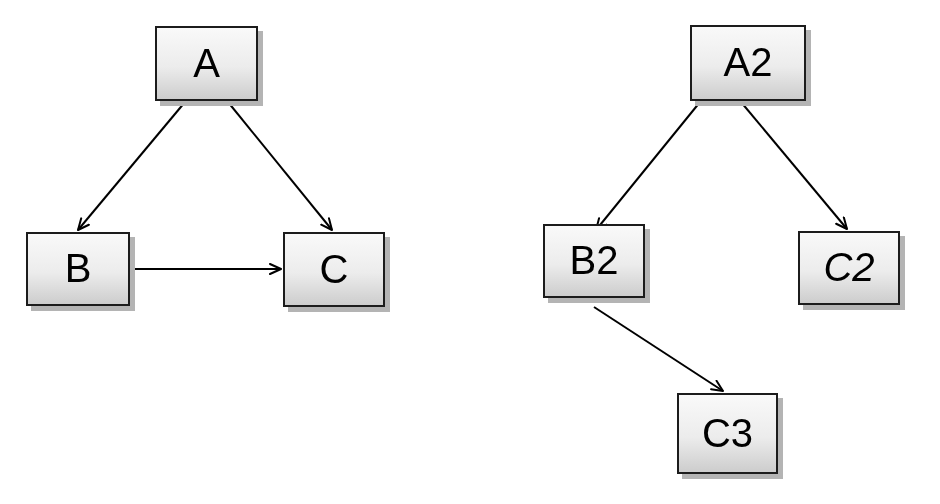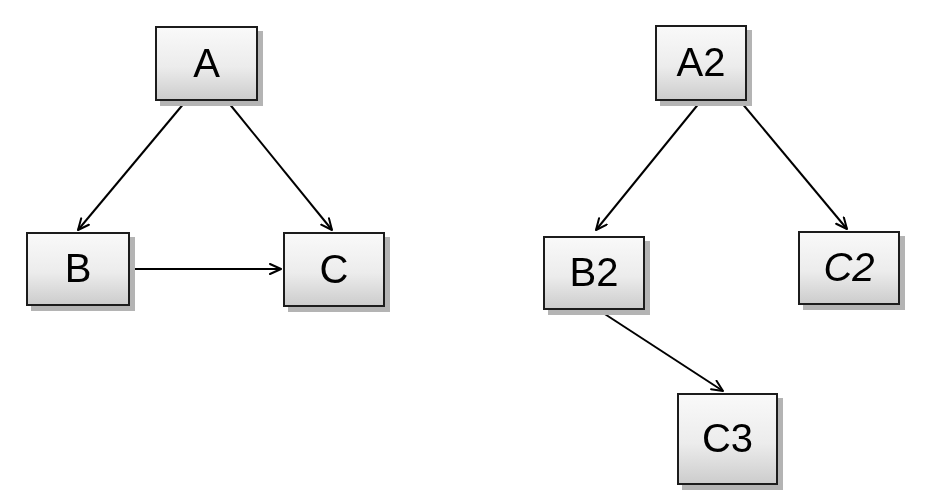--- a/index.html
+++ b/index.html
@@ -62,26 +62,26 @@
   <div>
       <div class="node" style="left: 155px; top: 26px; width: 103px; height: 75px;">
         <span>A</span>
       </div>
       <div class="node" style="left: 26px; top: 232px; width: 104px; height: 74px;">
         <span>B</span>
       </div>
       <div class="node" style="left: 283px; top: 232px; width: 102px; height: 75px;">
         <span>C</span>
       </div>
-      <div class="node" style="left: 655px; top: 25px; width: 92px; height: 76px;">
+      <div class="node" style="left: 690px; top: 25px; width: 116px; height: 76px;">
         <span>A2</span>
       </div>
-      <div class="node" style="left: 543px; top: 236px; width: 102px; height: 74px;">
+      <div class="node" style="left: 543px; top: 224px; width: 102px; height: 74px;">
         <span>B2</span>
       </div>
       <div class="node" style="left: 798px; top: 231px; width: 102px; height: 74px; font-style: italic;">
         <span>C2</span>
       </div>
-      <div class="node" style="left: 677px; top: 393px; width: 101px; height: 92px;">
+      <div class="node" style="left: 677px; top: 393px; width: 101px; height: 81px;">
         <span>C3</span>
       </div>
     </div>
 </div>
 
 </body></html>

